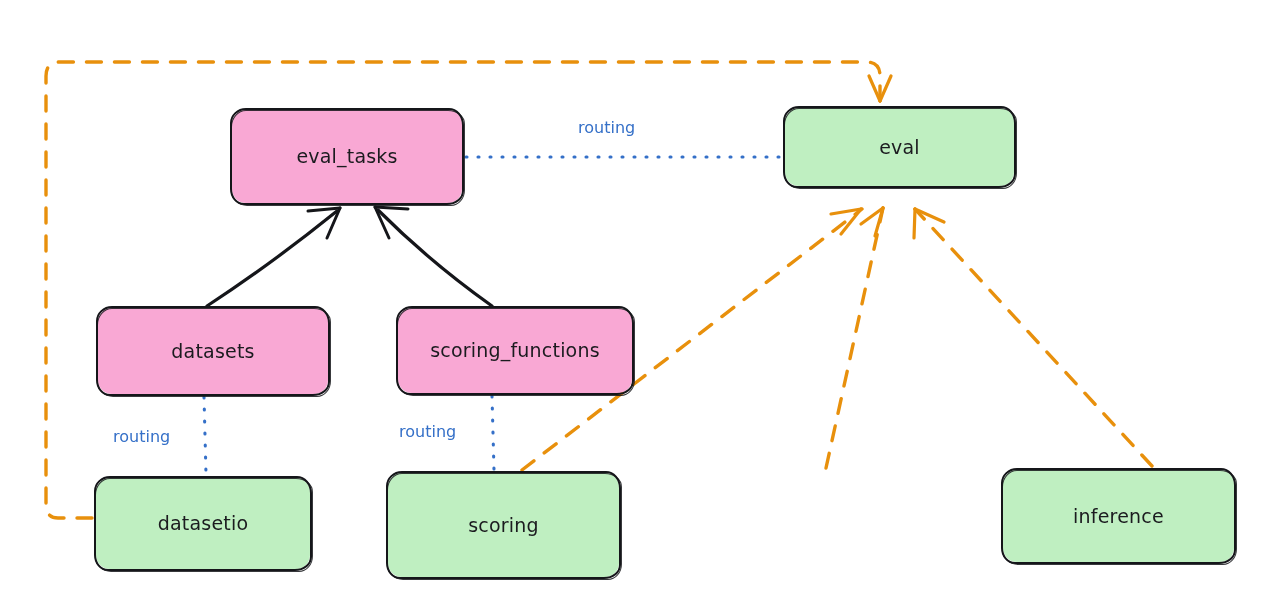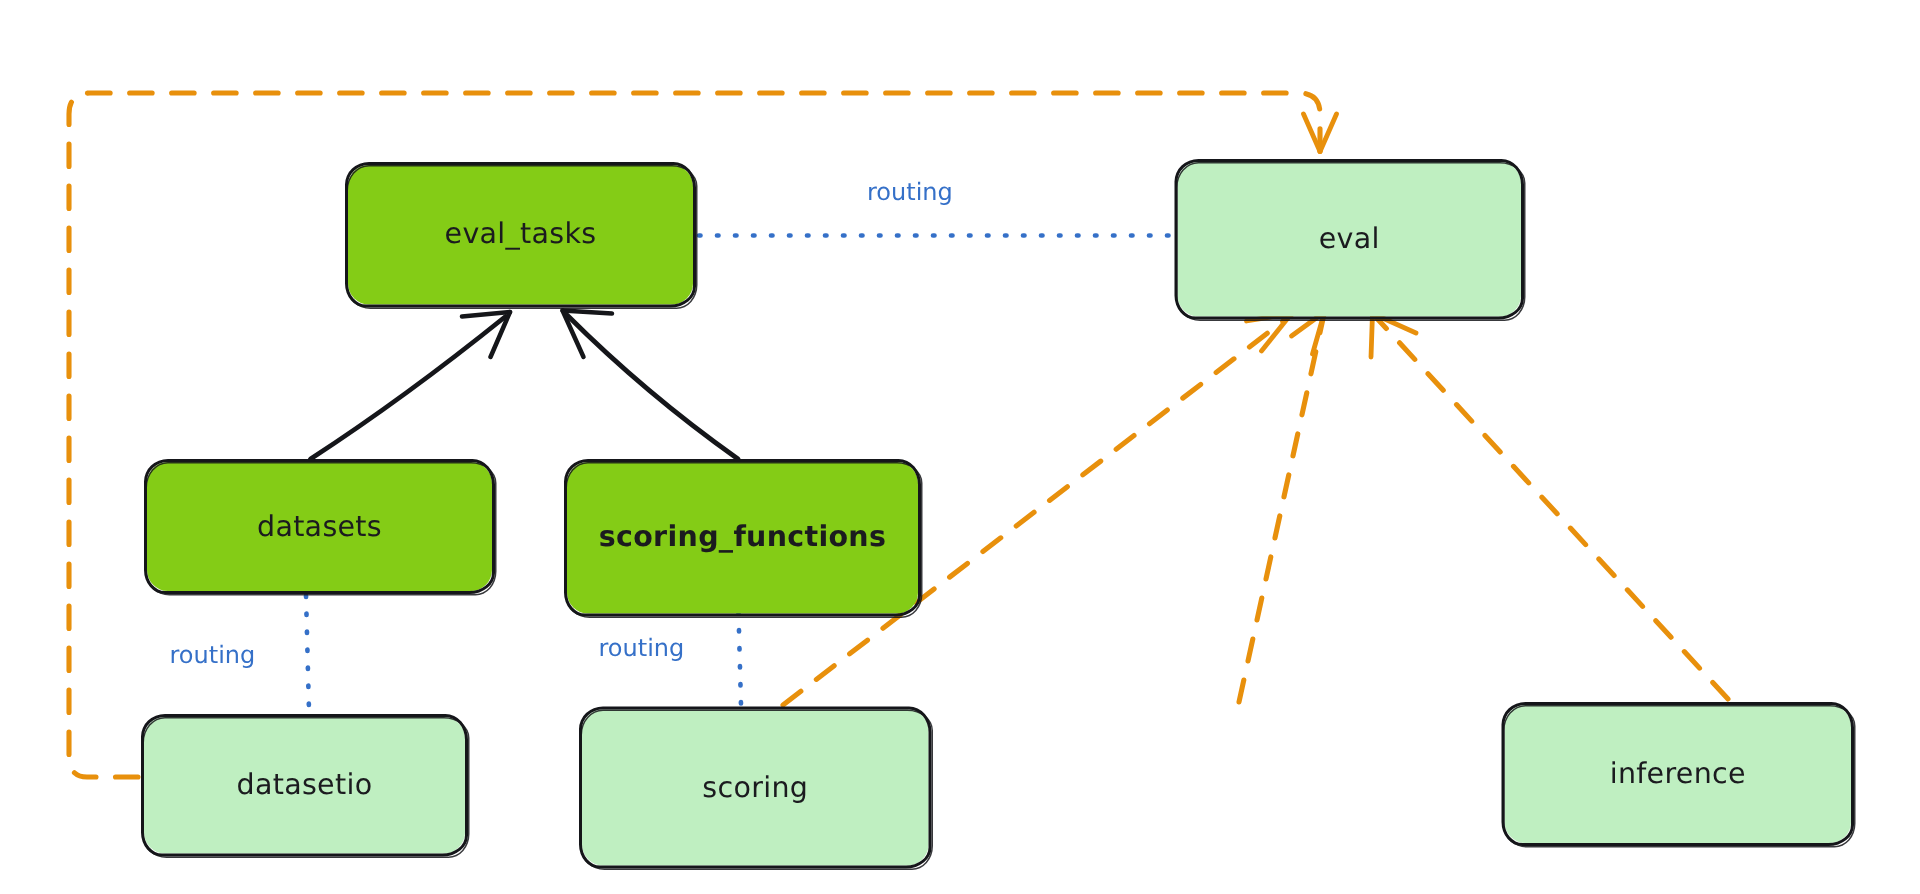--- a/index.html
+++ b/index.html
@@ -54,21 +54,21 @@
   }
   .node::before {
     left: -2px; top: -2px; right: -2px; bottom: -2px;
   }
   .node::after {
     left: -1px; top: 0px; right: -3px; bottom: -3px;
     border-width: 1.6px;
     border-radius: 15px 17px 14px 16px / 17px 14px 16px 15px;
     opacity: 0.85;
   }
-  .node.blue { background: #84cc16; }
+  .node.blue { background: #f9a8d4; }
   .node.green { background: #bfefc1; }
 
   .edge-label {
     position: absolute;
     font-size: 16px;
     color: #3570c8;
     z-index: 5;
     white-space: nowrap;
     font-family: "DejaVu Sans", sans-serif;
   }
@@ -126,29 +126,29 @@
       <path d="M 92 518 L 58 518 Q 46 518 46 504 L 46 76 Q 46 62 60 62 L 866 62 Q 880 62 880 76 L 880 101" fill="none" stroke="#e8900c" stroke-width="3.4" stroke-linecap="round" stroke-linejoin="round" stroke-dasharray="15 13"></path>
       <path d="M 880 101 L 869 76" fill="none" stroke="#e8900c" stroke-width="3.2" stroke-linecap="round"></path>
       <path d="M 880 101 L 891 76" fill="none" stroke="#e8900c" stroke-width="3.2" stroke-linecap="round"></path>
     </g>
   </svg>
 
   <div class="node blue" style="left:232px; top:110px; width:230px; height:93px;">
     <span class="node-label">eval_tasks</span>
   </div>
 
-  <div class="node green" style="left:785px; top:108px; width:229px; height:103px;">
+  <div class="node green" style="left:785px; top:108px; width:229px; height:78px;">
     <span class="node-label">eval</span>
   </div>
 
   <div class="node blue" style="left:98px; top:308px; width:230px; height:86px;">
     <span class="node-label">datasets</span>
   </div>
 
-  <div class="node blue" style="left:378px; top:308px; width:234px; height:101px;font-weight:bold;">
+  <div class="node blue" style="left:398px; top:308px; width:234px; height:85px;">
     <span class="node-label">scoring_functions</span>
   </div>
 
   <div class="node green" style="left:96px; top:478px; width:214px; height:91px;">
     <span class="node-label">datasetio</span>
   </div>
 
   <div class="node green" style="left:388px; top:473px; width:231px; height:104px;">
     <span class="node-label">scoring</span>
   </div>

